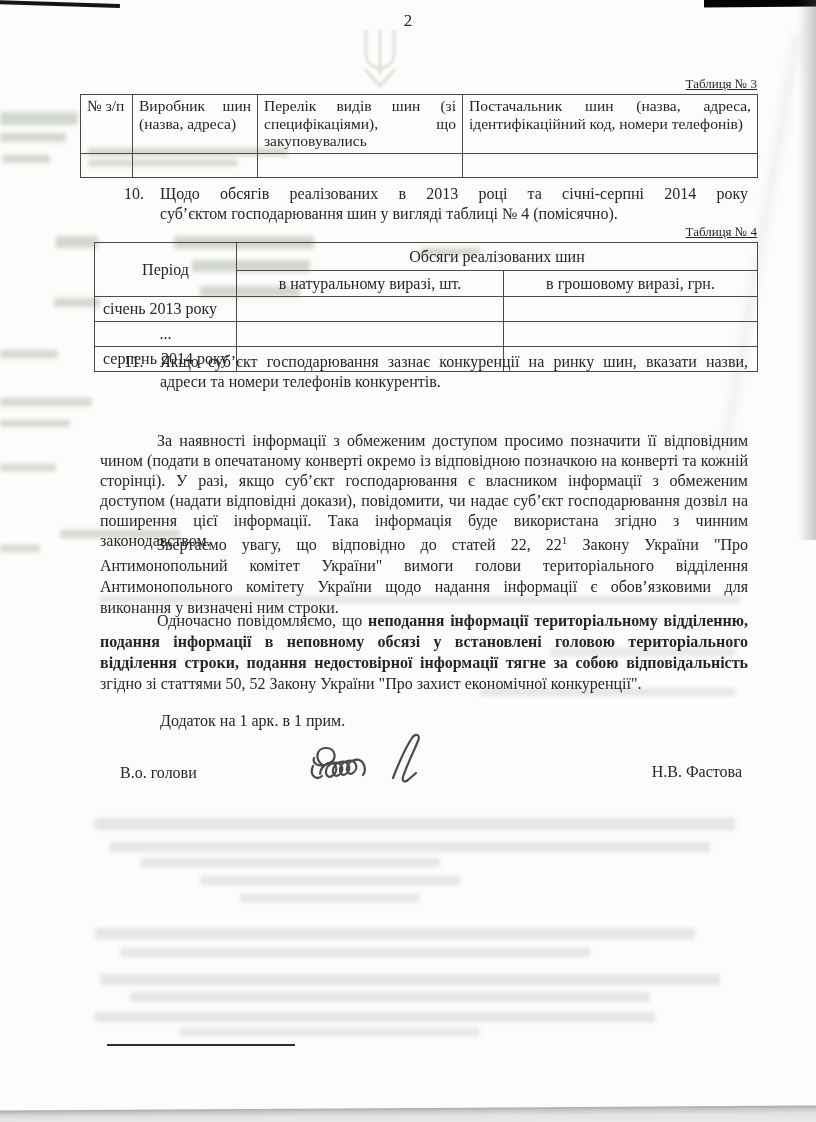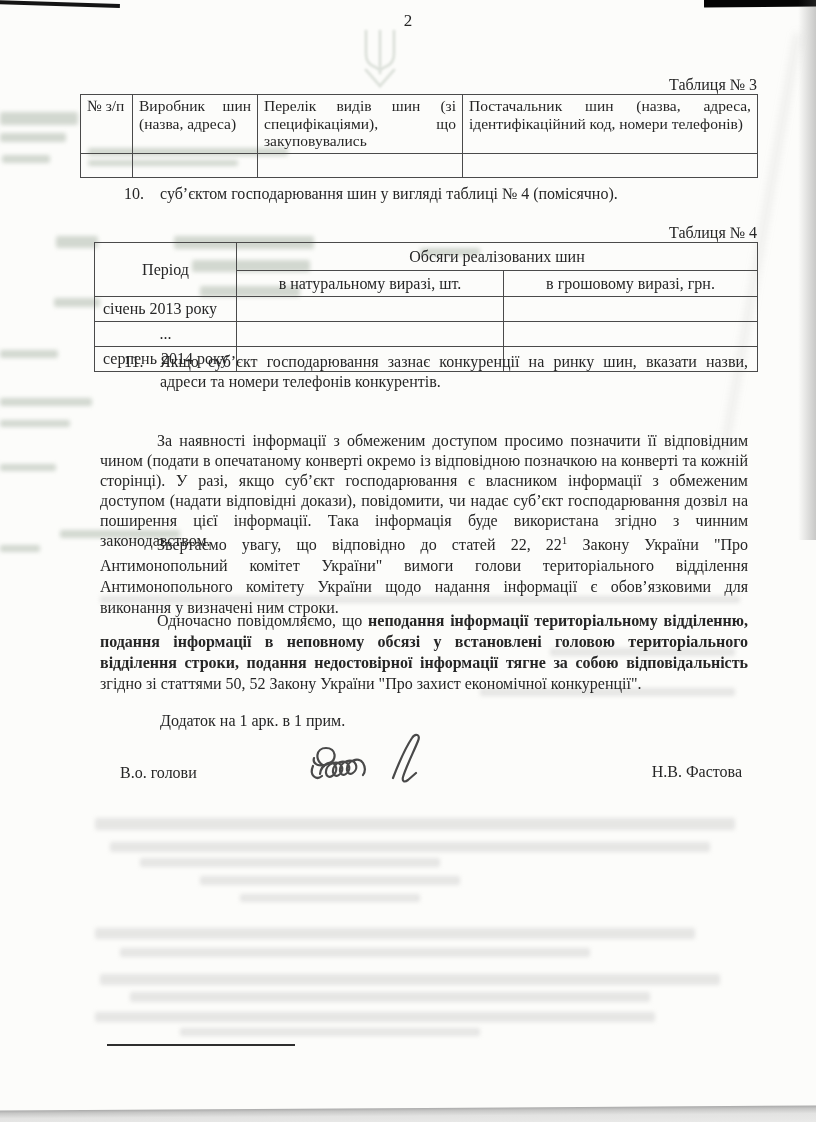--- a/index.html
+++ b/index.html
@@ -9,21 +9,21 @@
     font-family:"Liberation Serif", serif;
     color:#262626;
   }
   .abs{position:absolute;}
   .artifact,.bleed{position:absolute;pointer-events:none;}
   .bleed{filter:blur(2px);border-radius:2px;}
   .bleed.g{background:rgba(152,168,150,0.42);}
   .bleed.l{background:rgba(178,178,178,0.30);}
   .content{position:absolute;left:0;top:0;width:816px;height:1122px;z-index:3;}
   .page-num{left:0;top:11px;width:816px;text-align:center;font-size:17px;}
-  .cap{width:697px;left:60px;text-align:right;font-size:16px;}
+  .cap{width:697px;left:60px;text-align:right;font-size:13px;text-decoration:underline;}
   .para{font-size:16px;line-height:20px;text-align:justify;}
   .indent{text-indent:57px;}
   .hang{position:absolute;}
   .hang .num{position:absolute;left:-36px;top:0;}
   .stretch{text-align:justify;text-align-last:justify;}
   table{border-collapse:collapse;table-layout:fixed;}
   th,td{
     border:1.4px solid #4a4a4a;
     font-weight:normal;font-size:15.5px;line-height:17.5px;
     padding:2px 6px 3px 6px;vertical-align:top;
@@ -116,20 +116,21 @@
         <td></td>
         <td></td>
         <td></td>
         <td></td>
       </tr>
     </tbody>
       </table>
 
     <div class="abs para hang" style="left:160px;top:184px;width:588px;">
       <span class="num">10.</span>
+      <div class="stretch">Щодо обсягів реалізованих в 2013 році та січні-серпні 2014 року</div>
       <div>суб’єктом господарювання шин у вигляді таблиці № 4 (помісячно).</div>
     </div>
 
     <div class="abs cap" style="top:224px;text-align:right;">Таблиця  № 4</div>
 
     <table class="abs t4" style="left:94px;top:242px;width:663px;">
       <colgroup>
           <col style="width:142px">
           <col style="width:267px">
           <col style="width:254px">

